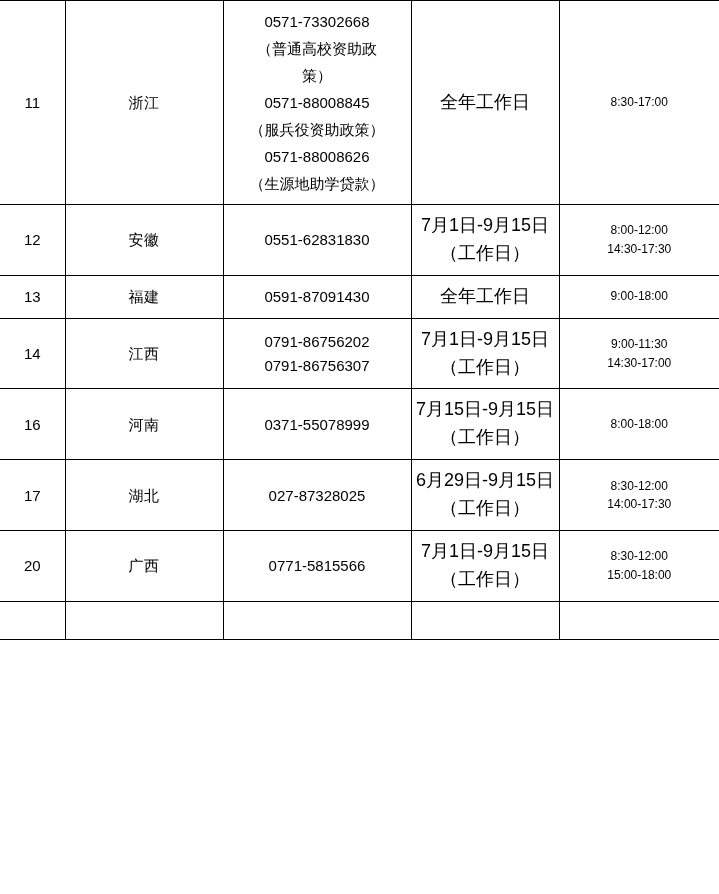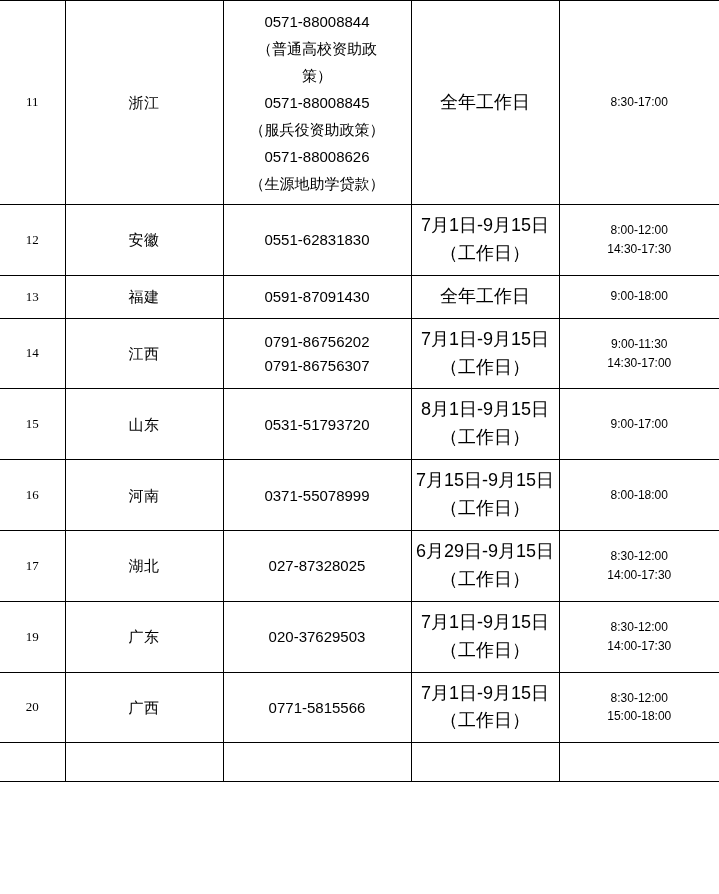--- a/index.html
+++ b/index.html
@@ -49,21 +49,21 @@
   }
   table.hotline-table td:first-child {
     border-left: none;
   }
   table.hotline-table td:last-child {
     border-right: none;
   }
   .cell-lines div {
     white-space: pre-wrap;
   }
-  .idx { font-size: 13px; font-family: Liberation Serif, serif; }
+  .idx { font-size: 15px; }
   .region { font-size: 15px; letter-spacing: 0.5px; text-align: center; }
   .phone { font-size: 15px; }
   .period { font-size: 18px; }
   .time { font-size: 12px; }
   .tall-cell { line-height: 1.8; }
   .partial-row td {
     padding-top: 6px;
     padding-bottom: 0;
     height: 10px;
     overflow: hidden;
@@ -84,21 +84,21 @@
     <tbody>
         <tr>
           <td>
             <div class="cell-lines idx">11</div>
           </td>
           <td>
             <div class="cell-lines region">浙江</div>
           </td>
           <td>
             <div class="cell-lines phone tall-cell">
-              <div>0571-88008844</div>
+              <div>0571-73302668</div>
               <div>（普通高校资助政</div>
               <div>策）</div>
               <div>0571-88008845</div>
               <div>（服兵役资助政策）</div>
               <div>0571-88008626</div>
               <div>（生源地助学贷款）</div>
             </div>
           </td>
           <td>
             <div class="cell-lines period">
@@ -180,44 +180,20 @@
           </td>
           <td>
             <div class="cell-lines time">
               <div>9:00-11:30</div>
               <div>14:30-17:00</div>
             </div>
           </td>
         </tr>
         <tr>
           <td>
-            <div class="cell-lines idx">15</div>
-          </td>
-          <td>
-            <div class="cell-lines region">山东</div>
-          </td>
-          <td>
-            <div class="cell-lines phone">
-              <div>0531-51793720</div>
-            </div>
-          </td>
-          <td>
-            <div class="cell-lines period">
-              <div>8月1日-9月15日</div>
-              <div>（工作日）</div>
-            </div>
-          </td>
-          <td>
-            <div class="cell-lines time">
-              <div>9:00-17:00</div>
-            </div>
-          </td>
-        </tr>
-        <tr>
-          <td>
             <div class="cell-lines idx">16</div>
           </td>
           <td>
             <div class="cell-lines region">河南</div>
           </td>
           <td>
             <div class="cell-lines phone">
               <div>0371-55078999</div>
             </div>
           </td>
@@ -241,45 +217,20 @@
             <div class="cell-lines region">湖北</div>
           </td>
           <td>
             <div class="cell-lines phone">
               <div>027-87328025</div>
             </div>
           </td>
           <td>
             <div class="cell-lines period">
               <div>6月29日-9月15日</div>
-              <div>（工作日）</div>
-            </div>
-          </td>
-          <td>
-            <div class="cell-lines time">
-              <div>8:30-12:00</div>
-              <div>14:00-17:30</div>
-            </div>
-          </td>
-        </tr>
-        <tr>
-          <td>
-            <div class="cell-lines idx">19</div>
-          </td>
-          <td>
-            <div class="cell-lines region">广东</div>
-          </td>
-          <td>
-            <div class="cell-lines phone">
-              <div>020-37629503</div>
-            </div>
-          </td>
-          <td>
-            <div class="cell-lines period">
-              <div>7月1日-9月15日</div>
               <div>（工作日）</div>
             </div>
           </td>
           <td>
             <div class="cell-lines time">
               <div>8:30-12:00</div>
               <div>14:00-17:30</div>
             </div>
           </td>
         </tr>

